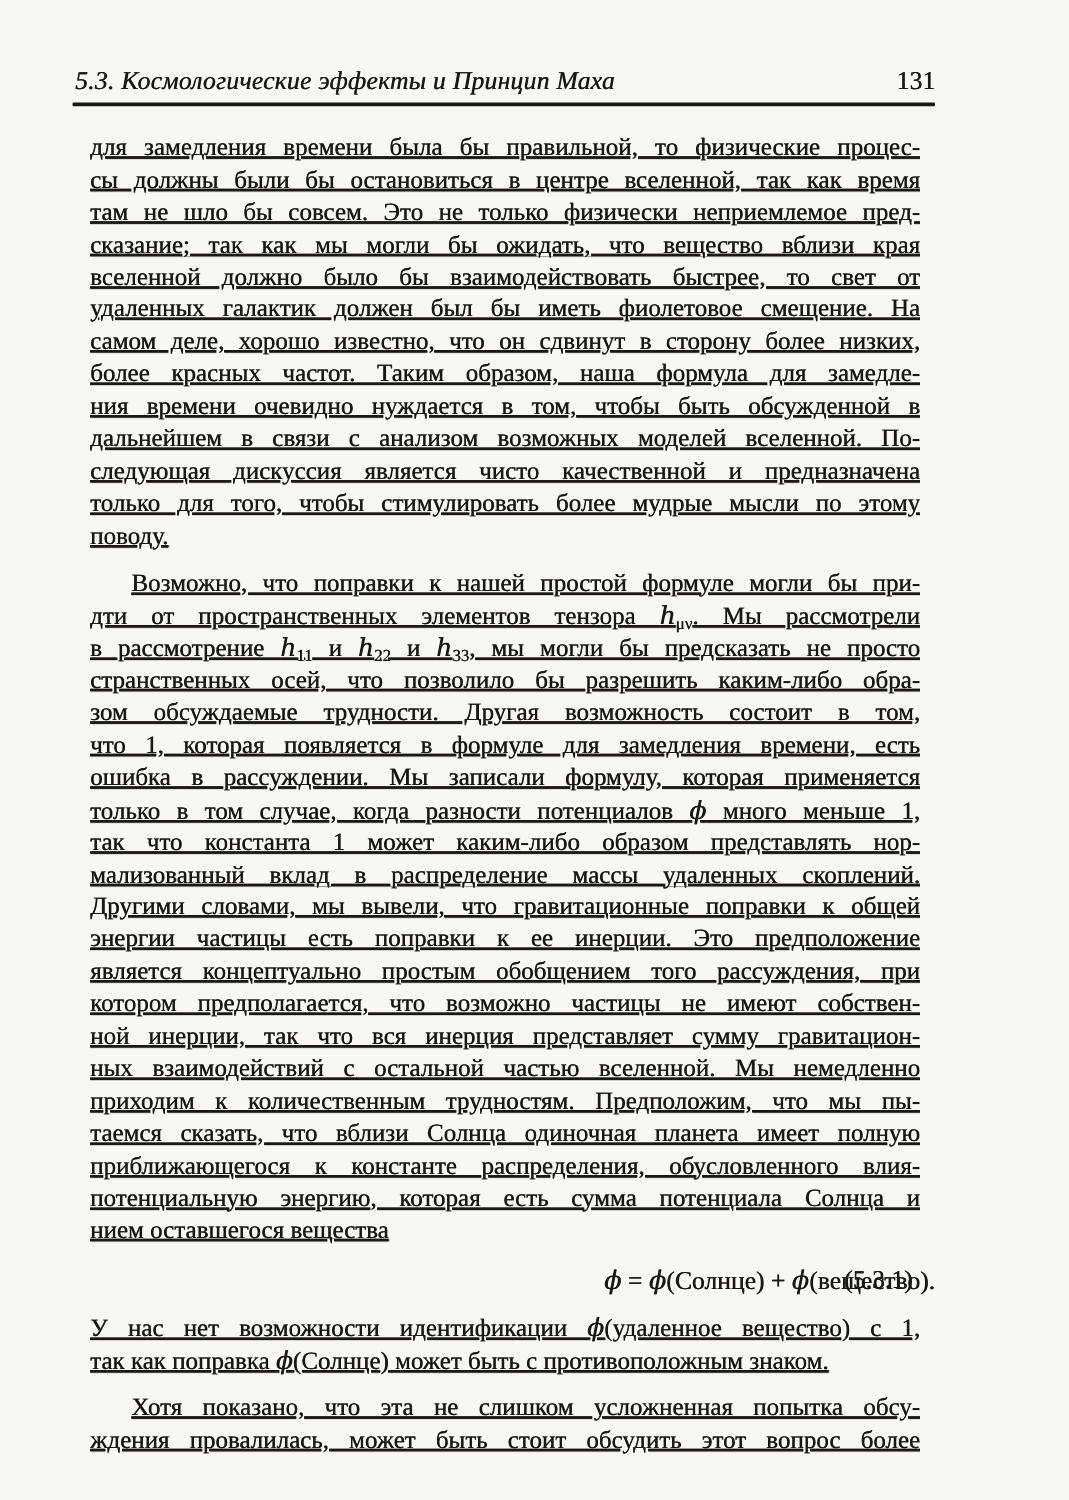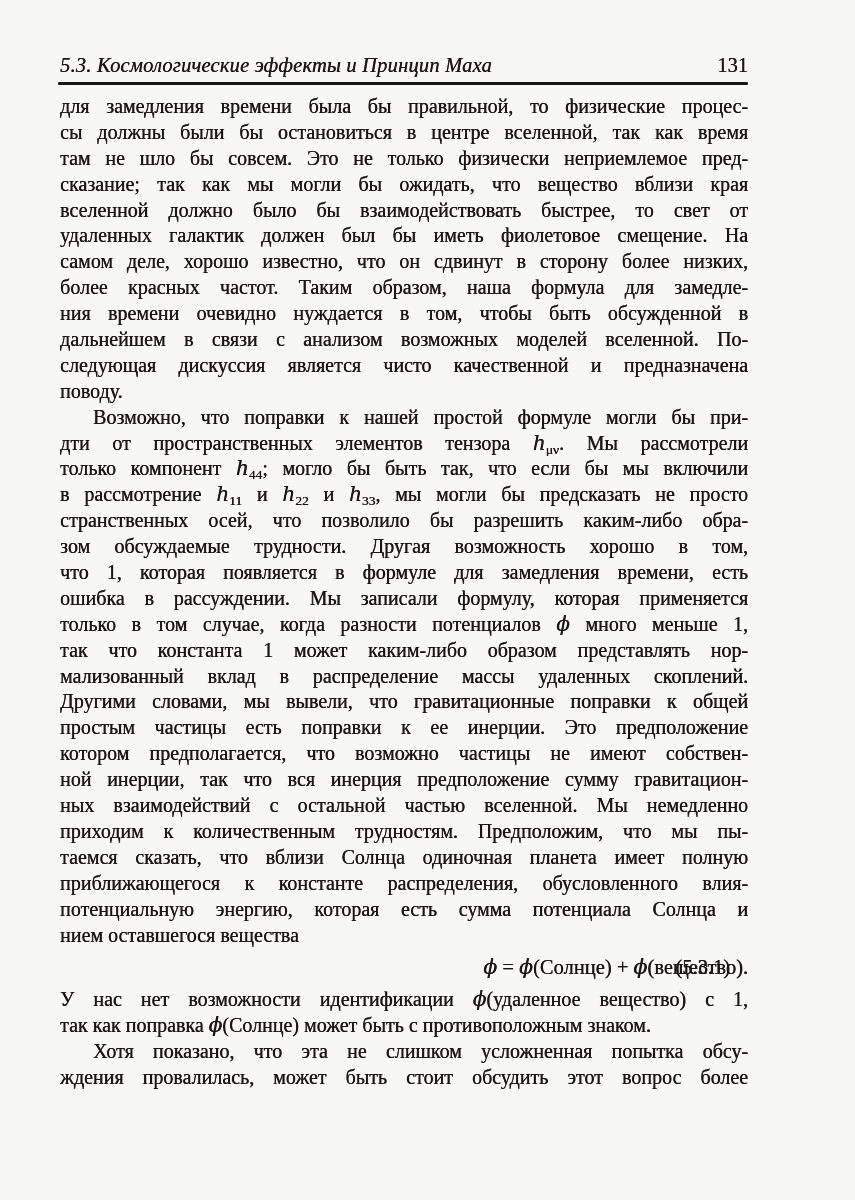--- a/index.html
+++ b/index.html
@@ -35,21 +35,21 @@
     background: var(--ink, #1b1813);
     border-radius: 1px;
   }
   .bodytext {
     position: absolute;
     left: 60px; top: 94px;
     width: 688px;
     font-size: 20px;
     line-height: 25.9px;
   }
-  .para { margin: 0; }
+  .para { margin: 12px; text-decoration: underline; }
   .line {
     height: 25.9px;
     overflow: hidden;
     text-align: justify;
     text-align-last: justify;
     -moz-text-align-last: justify;
     white-space: normal;
   }
   .line.endline { text-align-last: left; -moz-text-align-last: left; }
   .line.indent { text-indent: 33px; }
@@ -90,38 +90,39 @@
         <div class="line">сы должны были бы остановиться в центре вселенной, так как время</div>
         <div class="line">там не шло бы совсем. Это не только физически неприемлемое пред-</div>
         <div class="line">сказание; так как мы могли бы ожидать, что вещество вблизи края</div>
         <div class="line">вселенной должно было бы взаимодействовать быстрее, то свет от</div>
         <div class="line">удаленных галактик должен был бы иметь фиолетовое смещение. На</div>
         <div class="line">самом деле, хорошо известно, что он сдвинут в сторону более низких,</div>
         <div class="line">более красных частот. Таким образом, наша формула для замедле-</div>
         <div class="line">ния времени очевидно нуждается в том, чтобы быть обсужденной в</div>
         <div class="line">дальнейшем в связи с анализом возможных моделей вселенной. По-</div>
         <div class="line">следующая дискуссия является чисто качественной и предназначена</div>
+        <div class="line">только для того, чтобы стимулировать более мудрые мысли по этому</div>
         <div class="line endline">поводу.</div>
       </div>
       <div class="para">
         <div class="line indent">Возможно, что поправки к нашей простой формуле могли бы при-</div>
         <div class="line">дти от пространственных элементов тензора <span class="mv">h</span><sub class="ms">μν</sub>. Мы рассмотрели</div>
-        <div class="line">только компонент <span class="mv">h</span><sub class="ms">44</sub>; могло бы быть так, что если бы мы включили</div>
         <div class="line">в рассмотрение <span class="mv">h</span><sub class="ms">11</sub> и <span class="mv">h</span><sub class="ms">22</sub> и <span class="mv">h</span><sub class="ms">33</sub>, мы могли бы предсказать не просто</div>
         <div class="line">странственных осей, что позволило бы разрешить каким-либо обра-</div>
-        <div class="line">зом обсуждаемые трудности. Другая возможность хорошо в том,</div>
+        <div class="line">зом обсуждаемые трудности. Другая возможность состоит в том,</div>
         <div class="line">что 1, которая появляется в формуле для замедления времени, есть</div>
         <div class="line">ошибка в рассуждении. Мы записали формулу, которая применяется</div>
         <div class="line">только в том случае, когда разности потенциалов <span class="mv">ϕ</span> много меньше 1,</div>
         <div class="line">так что константа 1 может каким-либо образом представлять нор-</div>
         <div class="line">мализованный вклад в распределение массы удаленных скоплений.</div>
         <div class="line">Другими словами, мы вывели, что гравитационные поправки к общей</div>
-        <div class="line">простым частицы есть поправки к ее инерции. Это предположение</div>
+        <div class="line">энергии частицы есть поправки к ее инерции. Это предположение</div>
+        <div class="line">является концептуально простым обобщением того рассуждения, при</div>
         <div class="line">котором предполагается, что возможно частицы не имеют собствен-</div>
-        <div class="line">ной инерции, так что вся инерция предположение сумму гравитацион-</div>
+        <div class="line">ной инерции, так что вся инерция представляет сумму гравитацион-</div>
         <div class="line">ных взаимодействий с остальной частью вселенной. Мы немедленно</div>
         <div class="line">приходим к количественным трудностям. Предположим, что мы пы-</div>
         <div class="line">таемся сказать, что вблизи Солнца одиночная планета имеет полную</div>
         <div class="line">приближающегося к константе распределения, обусловленного влия-</div>
         <div class="line">потенциальную энергию, которая есть сумма потенциала Солнца и</div>
         <div class="line endline">нием оставшегося вещества</div>
       </div>
       <div class="equation"><span><span class="mv">ϕ</span> = <span class="mv">ϕ</span>(Солнце) + <span class="mv">ϕ</span>(вещество).</span><span class="eqnum">(5.3.1)</span></div>
       <div class="para">
         <div class="line">У нас нет возможности идентификации <span class="mv">ϕ</span>(удаленное вещество) с 1,</div>

